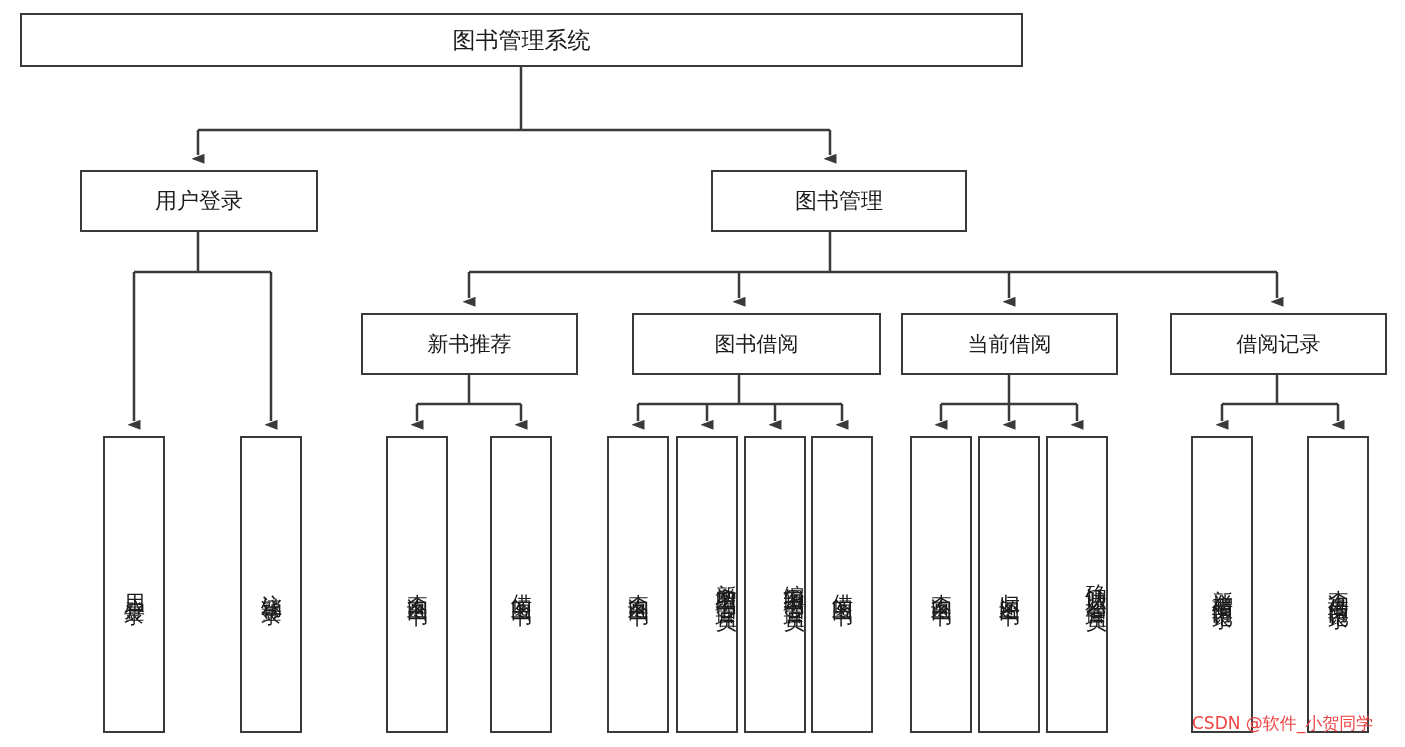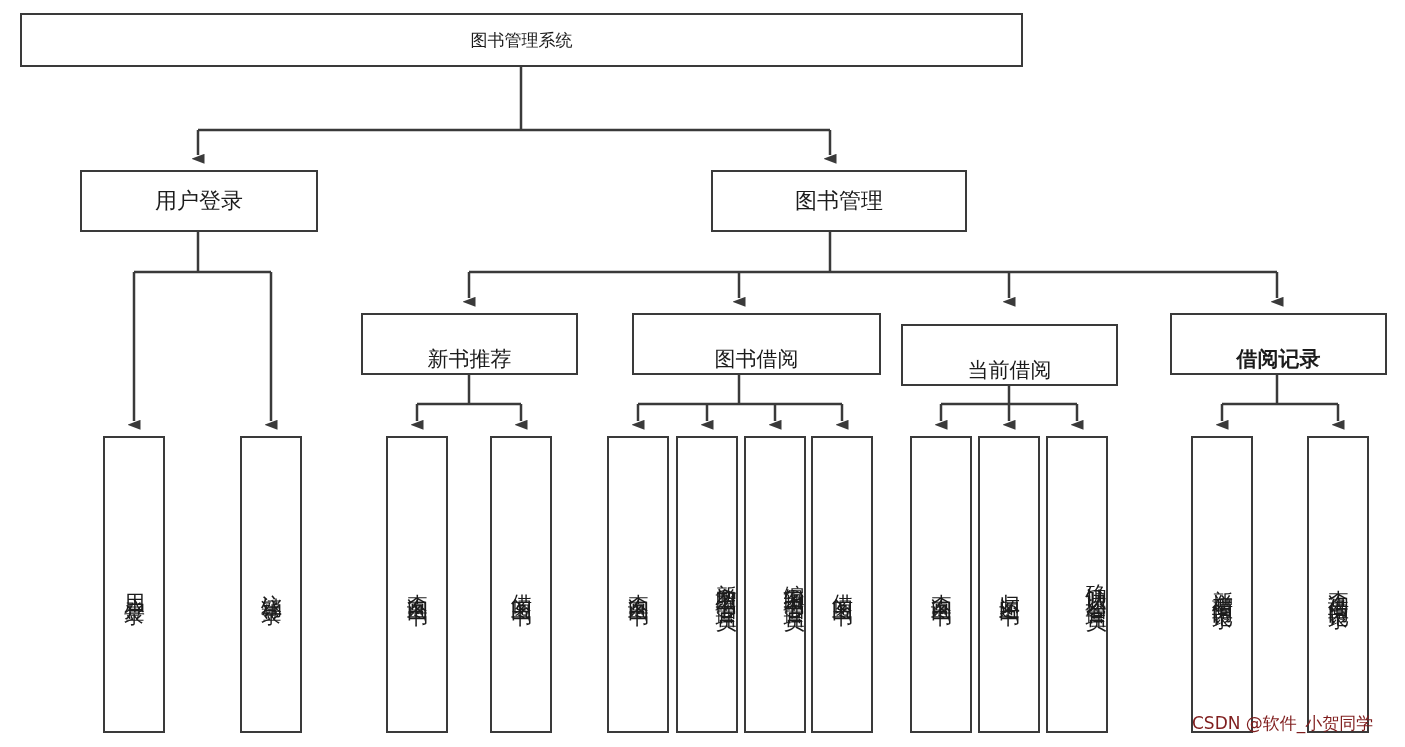--- a/index.html
+++ b/index.html
@@ -30,44 +30,44 @@
     position: absolute;
     box-sizing: border-box;
     border: 2.5px solid #3a3a3a;
     background: #ffffff;
     display: flex;
     align-items: center;
     justify-content: center;
     color: #1b1b1b;
     z-index: 2;
   }
-  .node.root      { font-size: 17px; }
+  .node.root      { font-size: 23px; }
   .node.level1    { font-size: 22px; }
-  .node.level2    { font-size: 21px; align-items: flex-end; }
+  .node.level2    { font-size: 21px; }
   .node.leaf {
     font-size: 21px;
     writing-mode: vertical-rl;
     text-orientation: upright;
     letter-spacing: 4px;
     line-height: 1;
     padding: 6px 0;
   }
   .node.leaf.top-aligned {
     align-items: flex-start;
   }
   .label {
     white-space: pre;
     display: block;
   }
   .watermark {
     position: absolute;
     left: 1192px;
     top: 712px;
     font-size: 17px;
-    color: #7f1d1d;
+    color: #ef4444;
     white-space: nowrap;
     z-index: 3;
     font-family: "DejaVu Sans", "Liberation Sans", sans-serif;
   }
 </style>
 </head>
 <body>
 
 <div id="canvas">
 
@@ -134,25 +134,25 @@
   </div>
 
   <div class="node level2" style="left:361px; top:313px; width:217px; height:62px;">
     <span class="label">新书推荐</span>
   </div>
 
   <div class="node level2" style="left:632px; top:313px; width:249px; height:62px;">
     <span class="label">图书借阅</span>
   </div>
 
-  <div class="node level2" style="left:901px; top:313px; width:217px; height:62px;margin-top:11px;">
+  <div class="node level2" style="left:901px; top:313px; width:217px; height:62px;">
     <span class="label">当前借阅</span>
   </div>
 
-  <div class="node level2" style="left:1170px; top:313px; width:217px; height:62px;font-weight:bold;">
+  <div class="node level2" style="left:1170px; top:313px; width:217px; height:62px;">
     <span class="label">借阅记录</span>
   </div>
 
   <div class="node leaf" style="left:103px; top:436px; width:62px; height:297px;">
     <span class="label">用户登录</span>
   </div>
 
   <div class="node leaf" style="left:240px; top:436px; width:62px; height:297px;">
     <span class="label">注销登录</span>
   </div>

